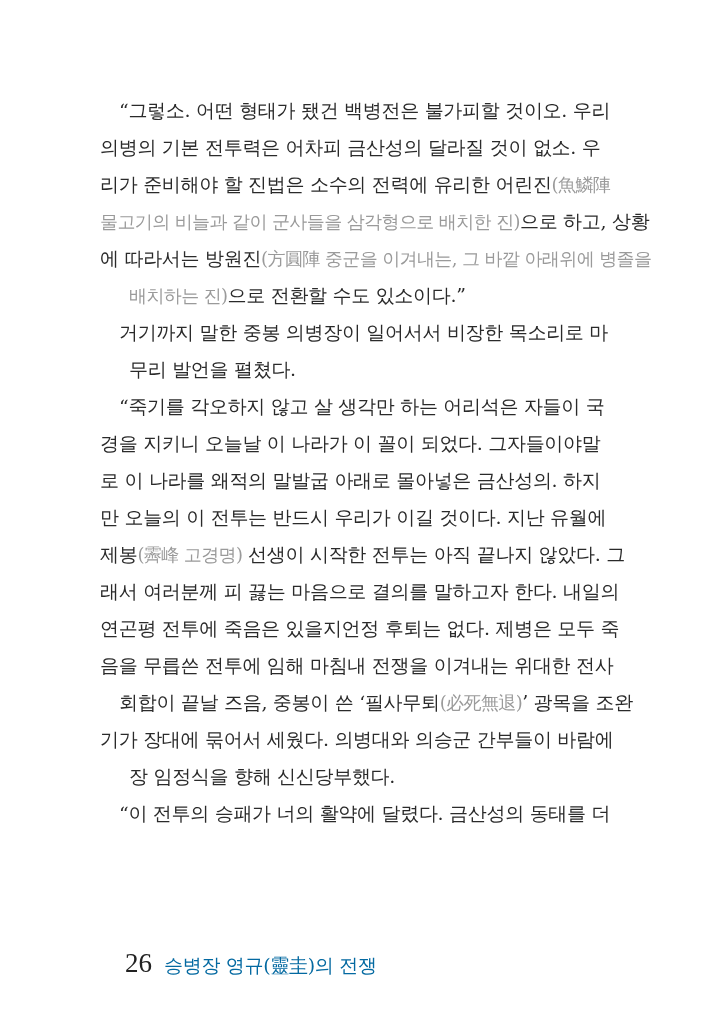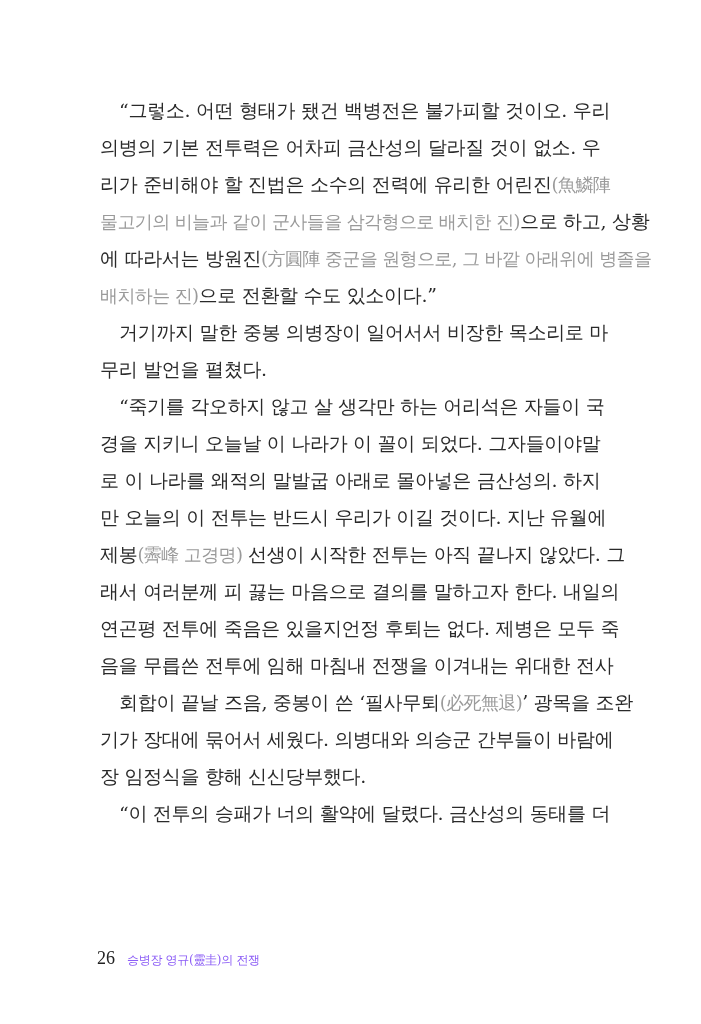--- a/index.html
+++ b/index.html
@@ -33,20 +33,21 @@
     height: 37px;
     line-height: 37px;
     font-size: 19px;
     white-space: nowrap;
     text-align: justify;
     text-align-last: justify;
     letter-spacing: -0.3px;
   }
   .line.last {
     text-align-last: left;
+    margin-left: 29px;
   }
   .line.indent {
     padding-left: 19px;
   }
   .note {
     color: #9a9a9a;
     font-size: 18px;
     letter-spacing: -0.6px;
   }
   .footer {
@@ -54,39 +55,40 @@
     left: 97px;
     top: 948px;
     height: 30px;
     display: flex;
     align-items: baseline;
     gap: 12px;
     color: #333;
   }
   .footer .page-number {
     font-family: "Liberation Serif", "DejaVu Serif", serif;
-    font-size: 18px;
+    font-size: 27px;
     color: #222;
+    margin-left: 28px;
   }
   .footer .running-title {
-    font-size: 12px;
-    color: #8b5cf6;
+    font-size: 19px;
+    color: #0369a1;
     letter-spacing: -0.3px;
   }
 </style>
 </head>
 <body>
 
 <div class="page">
   <div class="body-text" id="body-text">
       <div class="line indent"><span>“그렇소. 어떤 형태가 됐건 백병전은 불가피할 것이오. 우리</span></div>
       <div class="line"><span>의병의 기본 전투력은 어차피 금산성의 달라질 것이 없소. 우</span></div>
       <div class="line"><span>리가 준비해야 할 진법은 소수의 전력에 유리한 어린진</span><span class="note">(魚鱗陣</span></div>
       <div class="line"><span class="note">물고기의 비늘과 같이 군사들을 삼각형으로 배치한 진)</span><span>으로 하고, 상황</span></div>
-      <div class="line"><span>에 따라서는 방원진</span><span class="note">(方圓陣 중군을 원형으로, 그 바깥 아래위에 병졸을</span></div>
+      <div class="line"><span>에 따라서는 방원진</span><span class="note">(方圓陣 중군을 이겨내는, 그 바깥 아래위에 병졸을</span></div>
       <div class="line last"><span class="note">배치하는 진)</span><span>으로 전환할 수도 있소이다.”</span></div>
       <div class="line indent"><span>거기까지 말한 중봉 의병장이 일어서서 비장한 목소리로 마</span></div>
       <div class="line last"><span>무리 발언을 펼쳤다.</span></div>
       <div class="line indent"><span>“죽기를 각오하지 않고 살 생각만 하는 어리석은 자들이 국</span></div>
       <div class="line"><span>경을 지키니 오늘날 이 나라가 이 꼴이 되었다. 그자들이야말</span></div>
       <div class="line"><span>로 이 나라를 왜적의 말발굽 아래로 몰아넣은 금산성의. 하지</span></div>
       <div class="line"><span>만 오늘의 이 전투는 반드시 우리가 이길 것이다. 지난 유월에</span></div>
       <div class="line"><span>제봉</span><span class="note">(霽峰 고경명)</span><span> 선생이 시작한 전투는 아직 끝나지 않았다. 그</span></div>
       <div class="line"><span>래서 여러분께 피 끓는 마음으로 결의를 말하고자 한다. 내일의</span></div>
       <div class="line"><span>연곤평 전투에 죽음은 있을지언정 후퇴는 없다. 제병은 모두 죽</span></div>

